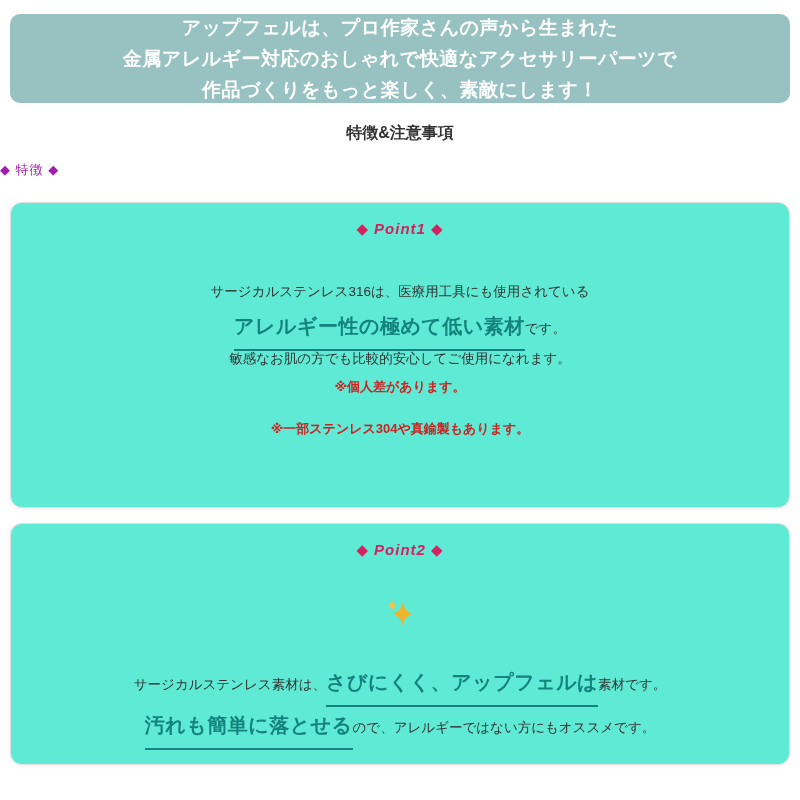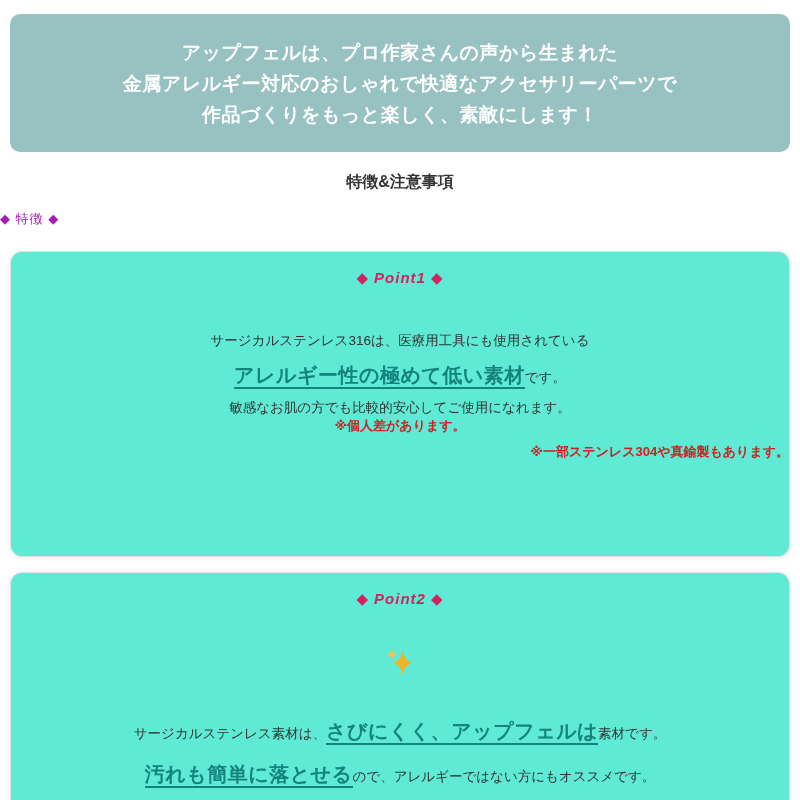--- a/index.html
+++ b/index.html
@@ -6,21 +6,21 @@
   html, body { background: #ffffff; }
   body {
     font-family: "Liberation Sans", "DejaVu Sans", sans-serif;
     width: 800px; height: 800px; overflow: hidden;
   }
   .page { position: relative; width: 800px; height: 800px; background: #ffffff; }
 
   
   .banner {
     margin: 14px 10px 0;
-    height: 138px;
+    height: 89px;
     background: #98c2c2;
     border-radius: 10px;
     color: #ffffff;
     font-weight: bold;
     font-size: 19px;
     line-height: 31px;
     letter-spacing: 0.5px;
     display: flex; flex-direction: column; justify-content: center;
     text-align: center;
   }
@@ -83,32 +83,32 @@
   }
   .card1 .b1 { margin-top: 45px; }
   .mixed { margin-top: 12px; line-height: 26px; }
   .card1 .b2 { margin-top: 8px; }
 
   .hl {
     font-size: 20px;
     font-weight: bold;
     color: #14837d;
     border-bottom: 2px solid #14837d;
-    padding-bottom: 1px;
+    padding-bottom: 12px;
     letter-spacing: 0.5px;
   }
   .small-suffix { font-size: 13.5px; color: #333333; }
 
   .note {
     font-size: 13px;
     font-weight: bold;
     color: #cc2222;
   }
-  .n1 { }
-  .n2 { margin-top: 8px; text-align: right; }
+  .n1 { margin-top: 10px; }
+  .n2 { margin-top: 24px; }
 
   .card2 .l1 { margin-top: 38px; line-height: 26px; }
   .card2 .l2 { margin-top: 14px; line-height: 26px; }
 </style>
 </head>
 <body>
 
 <div class="page">
 
   <div class="banner">

